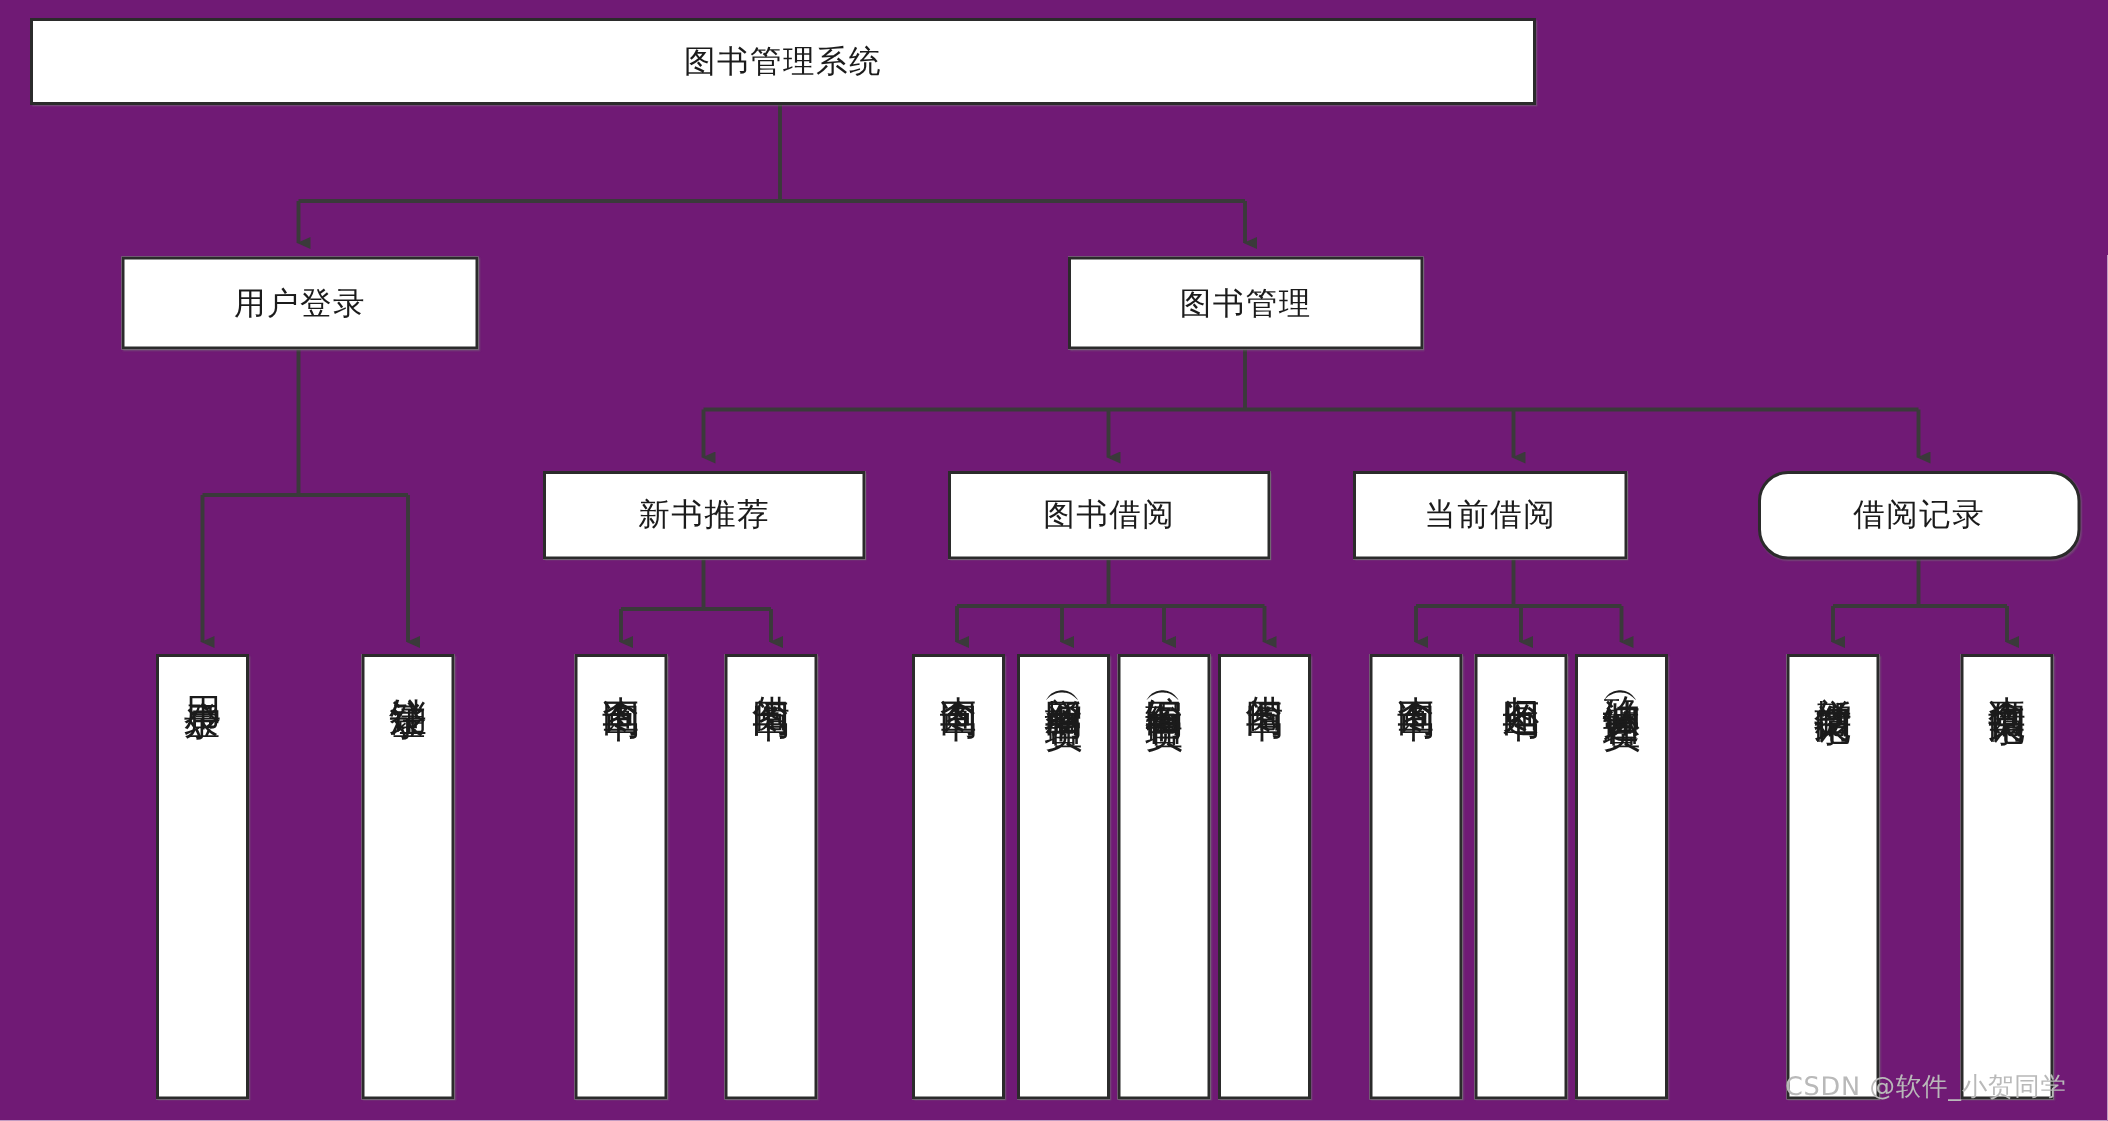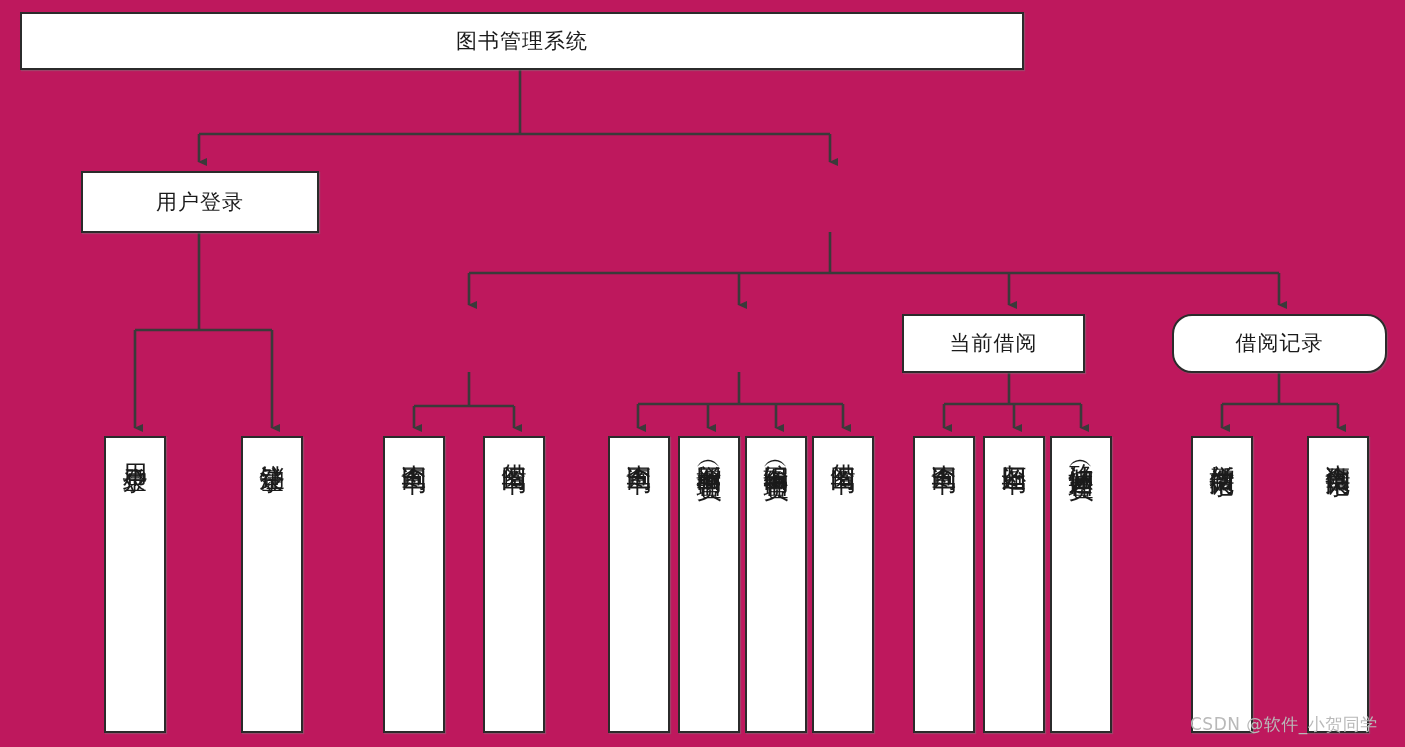--- a/index.html
+++ b/index.html
@@ -8,21 +8,21 @@
     padding: 0;
     background: #ffffff;
   }
   body {
     font-family: "DejaVu Sans", "Liberation Sans", sans-serif;
   }
   #diagram-root {
     position: relative;
     width: 1405px;
     height: 747px;
-    background: #be185d;
+    background: #701a75;
     overflow: hidden;
   }
   #edge-layer {
     position: absolute;
     left: 0;
     top: 0;
     width: 1405px;
     height: 747px;
     pointer-events: none;
   }
@@ -126,21 +126,30 @@
     </g>
   </svg>
 
   <div class="node horizontal" style="left:20px; top:12px; width:1004px; height:58px;">
     <span class="label">图书管理系统</span>
   </div>
 
   <div class="node horizontal" style="left:81px; top:171px; width:238px; height:62px;">
     <span class="label">用户登录</span>
   </div>
-
+  <div class="node horizontal" style="left:712px; top:171px; width:237px; height:62px;">
+    <span class="label">图书管理</span>
+  </div>
+
+  <div class="node horizontal" style="left:362px; top:314px; width:215px; height:59px;">
+    <span class="label">新书推荐</span>
+  </div>
+  <div class="node horizontal" style="left:632px; top:314px; width:215px; height:59px;">
+    <span class="label">图书借阅</span>
+  </div>
   <div class="node horizontal" style="left:902px; top:314px; width:183px; height:59px;">
     <span class="label">当前借阅</span>
   </div>
   <div class="node horizontal" style="left:1172px; top:314px; width:215px; height:59px;border-radius:20px;">
     <span class="label">借阅记录</span>
   </div>
 
   <div class="node vertical" style="left:104px; top:436px; width:62px; height:297px;">
     <span class="label">用户登录</span>
   </div>

